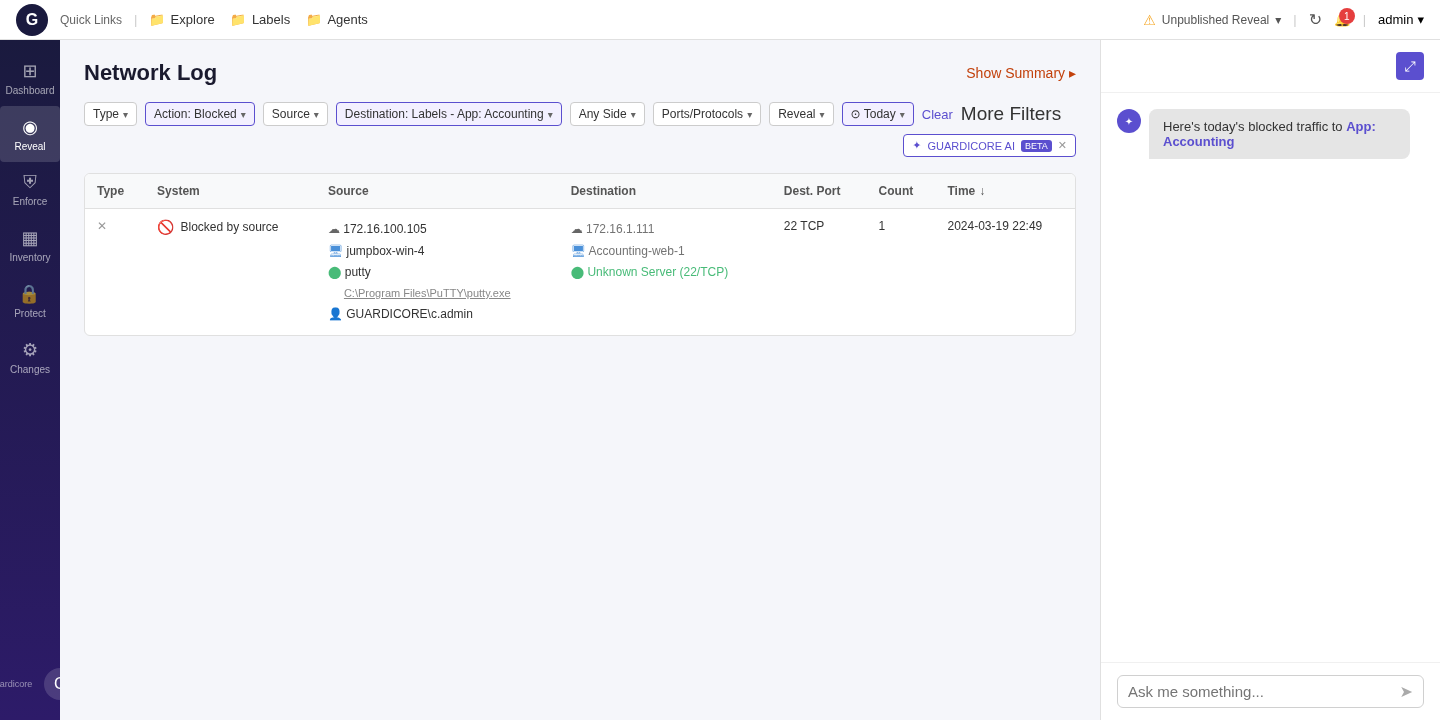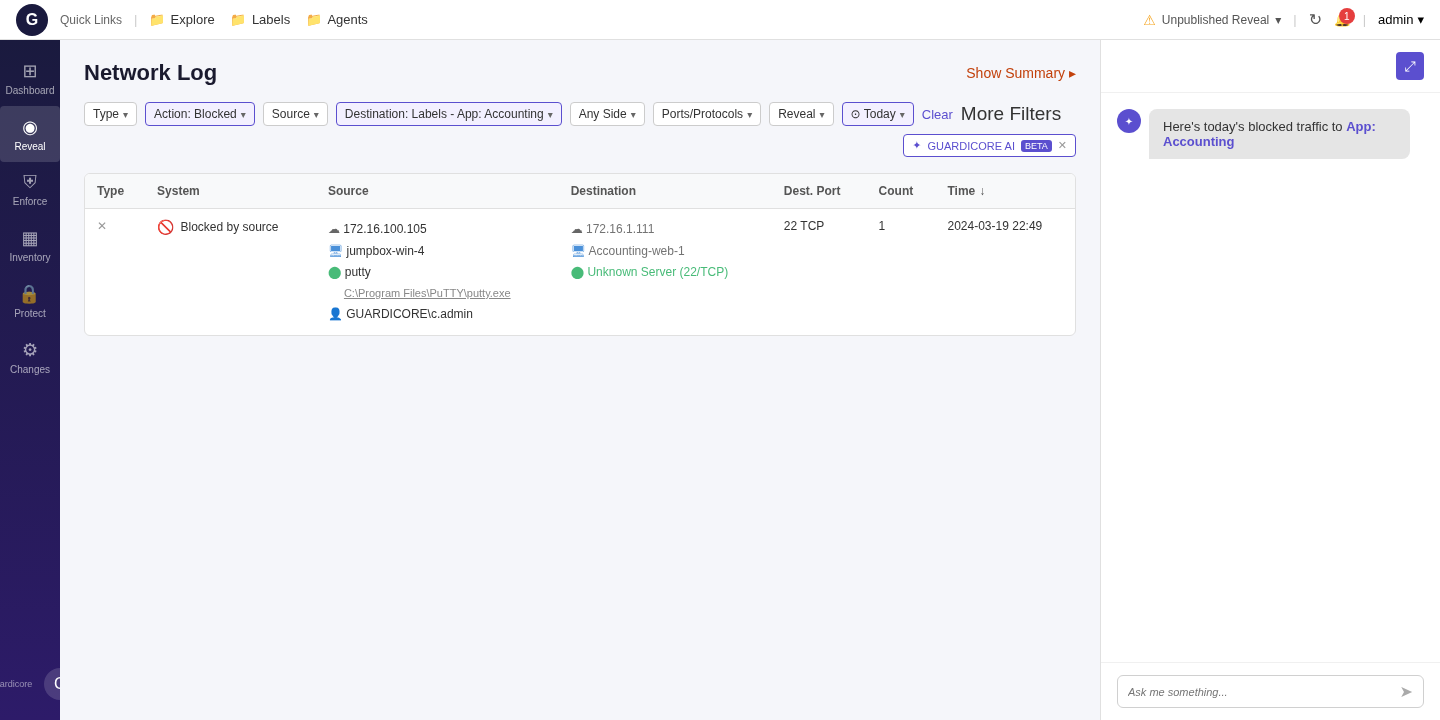--- a/index.html
+++ b/index.html
@@ -240,23 +240,22 @@
     }
     .ai-bubble-bot strong { color: #5b4fcf; }
     .ai-panel-footer {
       padding: 12px 16px; border-top: 1px solid #f0f0f0;
     }
     .ai-input-row {
       display: flex; align-items: center; gap: 8px;
       border: 1px solid #d0d0d0; border-radius: 6px; padding: 6px 10px;
     }
     .ai-input {
-      flex: 1; border: none; outline: none; font-size: 11px; color: #555;
+      flex: 1; border: none; outline: none; font-size: 15px; color: #555;
       background: none;
-      font-style: italic;
     }
     .ai-send-btn {
       background: none; border: none; cursor: pointer; color: #aaa; font-size: 16px;
     }
   </style>
 </head>
 <body>
 
 <div class="topnav">
   <div class="topnav-logo">

